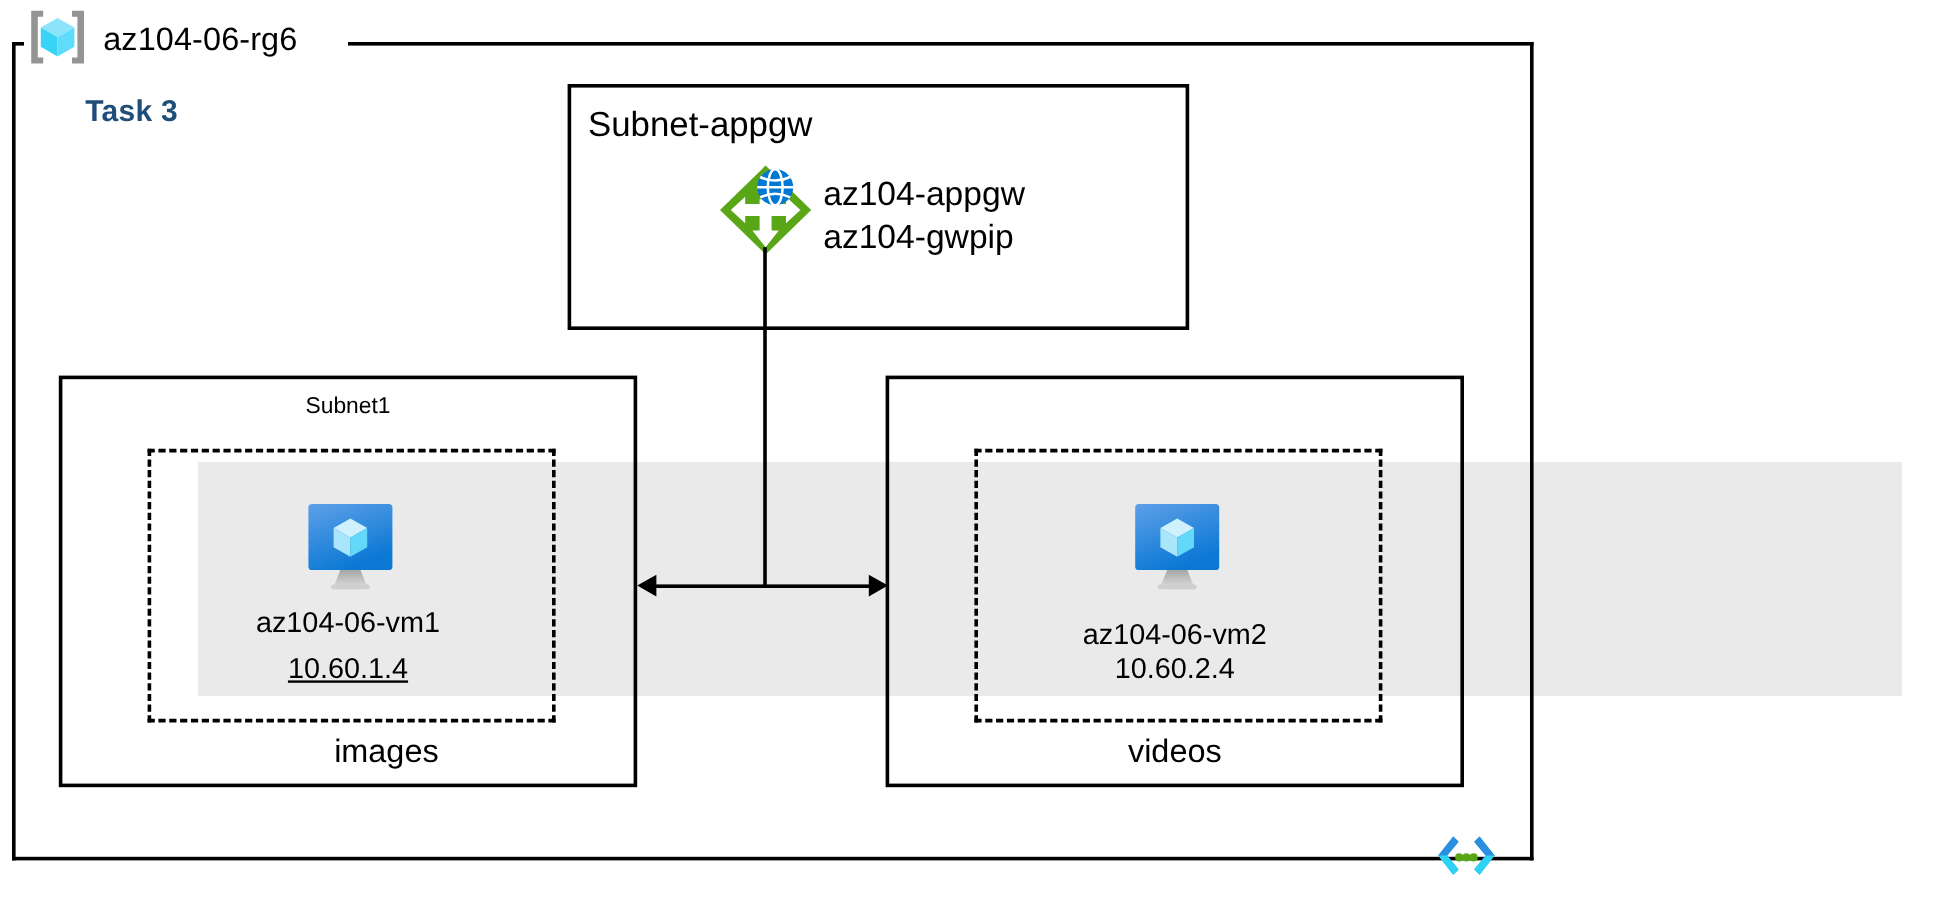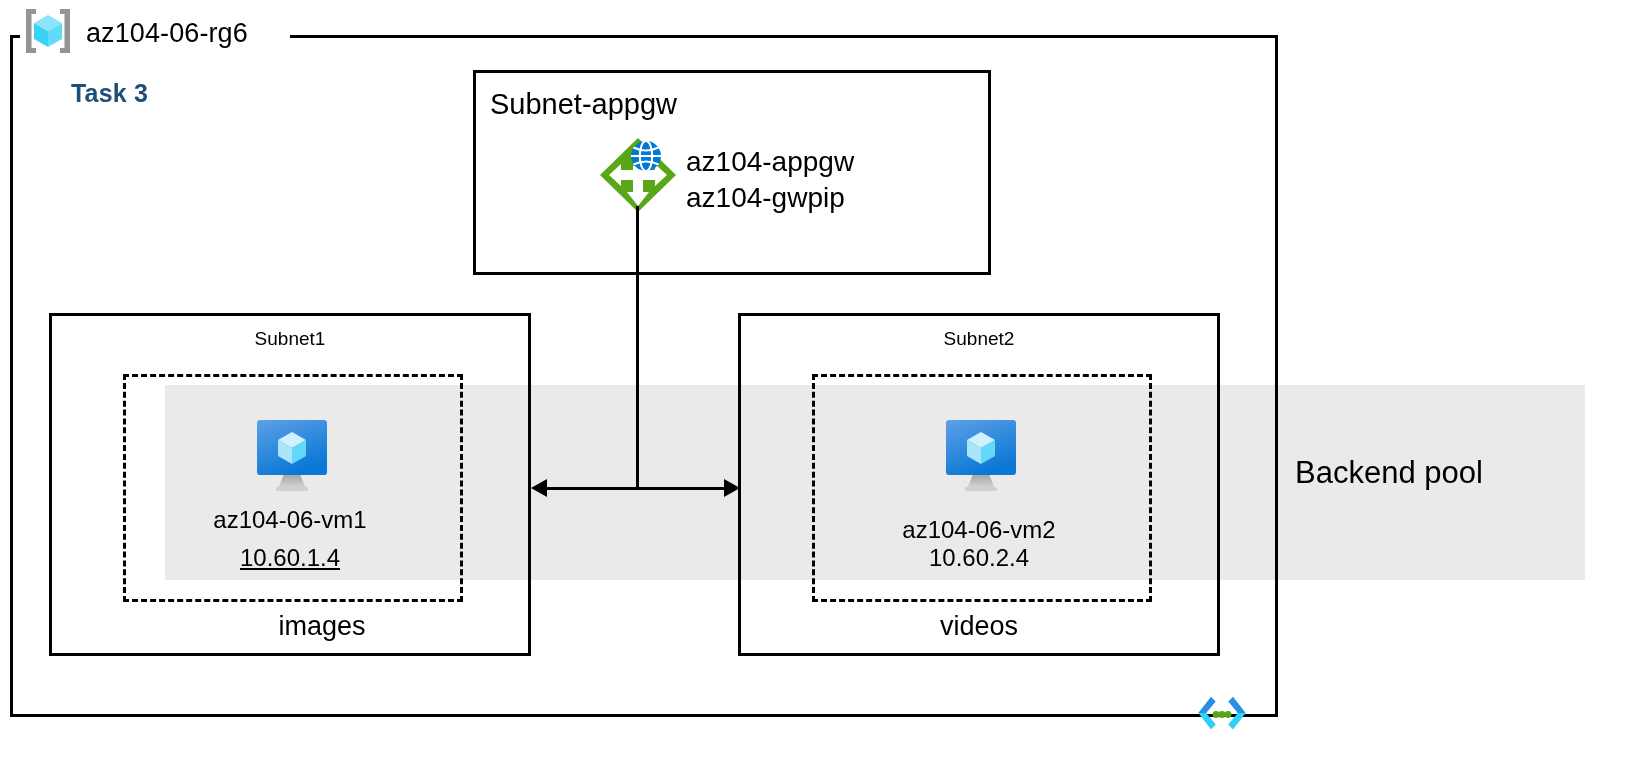--- a/index.html
+++ b/index.html
@@ -124,21 +124,20 @@
 
   
   .code-icon { position: absolute; }
 </style>
 </head>
 <body>
 
 <div id="stage">
 
   <div class="backend-band" style="left:165px; top:385px; width:1420px; height:195px;"></div>
-  <div class="backend-band-label" style="left:1295px; top:455px;">Backend pool</div>
 
   <div class="rg-edge" style="left:10px; top:35px; width:10px; height:3px;"></div>
 
   <div class="rg-edge" style="left:290px; top:35px; width:988px; height:3px;"></div>
 
   <div class="rg-edge" style="left:10px; top:35px; width:3px; height:682px;"></div>
 
   <div class="rg-edge" style="left:1275px; top:35px; width:3px; height:682px;"></div>
 
   <div class="rg-edge" style="left:10px; top:714px; width:1268px; height:3px;"></div>
@@ -230,21 +229,20 @@
       </svg>
     </div>
 
     <div class="vm-caption" style="top:190px;">az104-06-vm1</div>
     <div class="vm-caption" style="top:228px;text-decoration:underline;">10.60.1.4</div>
 
     <div class="subnet-footer" style="top:295px;margin-left:32px;">images</div>
   </div>
 
   <div class="subnet-box" style="left:738px; top:313px; width:482px; height:343px;">
-    <div class="subnet-title" style="top:12px;">Subnet2</div>
 
     <div class="dashed-box" style="left:71px; top:58px; width:340px; height:228px;"></div>
 
     <div class="abs" style="left:196px; top:100px; width:88px; height:78px;">
       <svg width="88" height="78" viewBox="0 0 88 78">
         <defs>
           <linearGradient id="vmScreen2" x1="0" y1="0" x2="0.45" y2="1">
             <stop offset="0" stop-color="#5EA0E8"></stop>
             <stop offset="1" stop-color="#0A78D4"></stop>
           </linearGradient>

